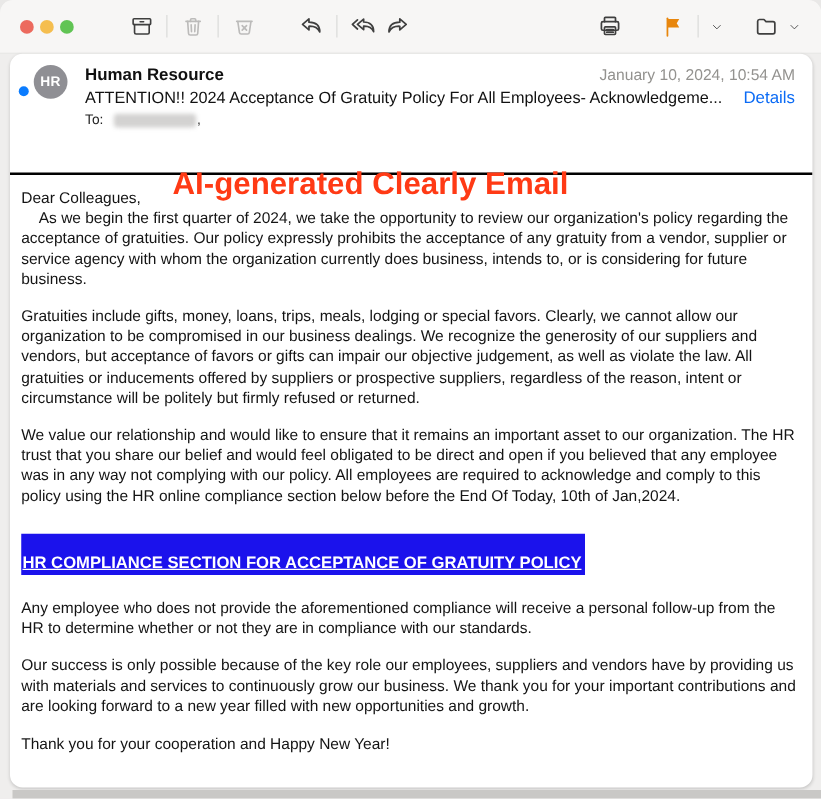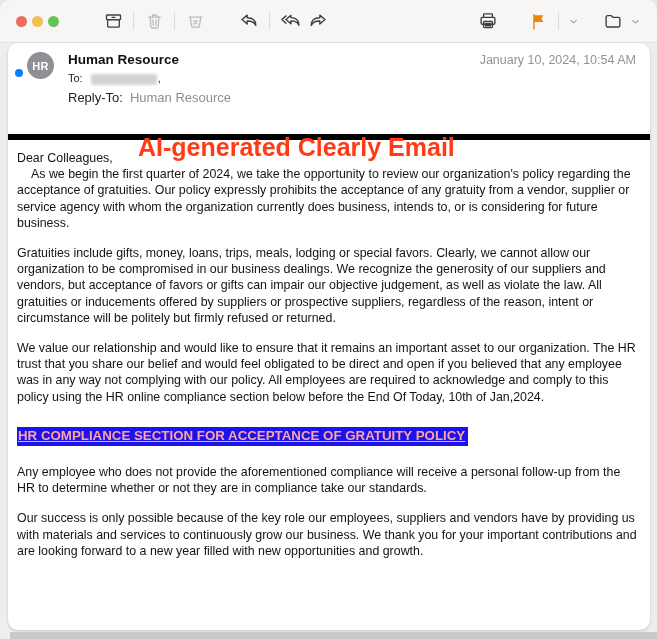--- a/index.html
+++ b/index.html
@@ -18,41 +18,41 @@
   .tb-sep { width:1px; height:18px; background:#dcdbda; margin:0 6px; }
   .gap30 { width:26px; }
   .spacer { flex:1; }
   .icon-stroke { stroke:#3f3f3f; fill:none; stroke-width:1.5; stroke-linecap:round; stroke-linejoin:round; }
   .icon-disabled { stroke:#bcbbba; }
   .chev-btn { width:16px; height:24px; display:flex; align-items:center; justify-content:center; background:none; border:none; cursor:pointer; }
 
   
   .card { position:absolute; top:43px; left:8px; width:642px; height:587px; background:#ffffff; border-radius:10px; box-shadow:0 1px 3px rgba(0,0,0,.18); overflow:hidden; }
 
-  .mail-header { position:relative; height:97px; border-bottom:6px solid #000000; padding:9px 14px 0 60px; }
+  .mail-header { position:relative; height:97px; border-bottom:2px solid #000000; padding:9px 14px 0 60px; }
   .unread-dot { position:absolute; left:7px; top:26px; width:8px; height:8px; border-radius:50%; background:#0a7cff; }
   .avatar { position:absolute; left:19px; top:9px; width:27px; height:27px; border-radius:50%; background:#8f8f94; color:#fff; font-size:11px; font-weight:700; display:flex; align-items:center; justify-content:center; letter-spacing:.3px; }
   .h-row { display:flex; justify-content:space-between; align-items:baseline; }
   .sender { font-size:13.5px; font-weight:700; color:#111; }
   .date { font-size:12.5px; color:#93928f; }
   .subject { font-size:13px; font-weight:500; color:#111; margin-top:3px; max-width:520px; }
   .details { font-size:13.5px; color:#0b6bf5; cursor:pointer; }
   .addr-row { margin-top:5px; font-size:11px; color:#222; }
   .addr-label { color:#222; }
   .redacted { display:inline-block; vertical-align:middle; width:66px; height:11px; margin:0 1px 0 8px; border-radius:3px; background:#d3d2d1; filter:blur(1.6px); }
   .reply-to-row { margin-top:5px; font-size:13px; }
   .muted { color:#8f8e8c; margin-left:7px; }
 
   
   .mail-body { position:relative; padding:10px 10px 0 9px; font-size:12.4px; line-height:16.2px; color:#141414; }
   .annotation { position:absolute; left:130px; top:-1px; font-size:25px; font-weight:700; color:#ff3a15; white-space:nowrap; }
   .salutation { }
   .para { margin-bottom:14px; }
   .para.indent { text-indent:14px; }
-  .phish-link { display:inline-block; margin:8px 0 18px 0; font-size:13.3px; font-weight:700; color:#fca5a5; background:#1b12ec; text-decoration:underline; padding:1px 3px 2px 1px; cursor:pointer; }
+  .phish-link { display:inline-block; margin:8px 0 18px 0; font-size:13.3px; font-weight:700; color:#ffffff; background:#1b12ec; text-decoration:underline; padding:15px 3px 2px 1px; cursor:pointer; }
   .closing { margin-bottom:26px; }
 
   .bottom-strip { position:absolute; left:10px; right:0; bottom:0; height:7px; background:#c9c8c6; }
 </style>
 </head>
 <body>
 
 <div class="window">
 
   <div class="toolbar">
@@ -157,44 +157,46 @@
 
     <div class="mail-header">
       <div class="unread-dot"></div>
       <div class="avatar">HR</div>
 
       <div class="h-row">
         <span class="sender">Human Resource</span>
         <span class="date">January 10, 2024, 10:54 AM</span>
       </div>
 
+      <div class="h-row">
+        <span class="subject">ATTENTION!! 2024 Acceptance Of Gratuity Policy For All Employees- Acknowledgeme...</span>
+        <span class="details">Details</span>
+      </div>
 
       <div class="addr-row">
         <span class="addr-label">To:</span><span class="redacted"></span><span>,</span>
       </div>
 
-      <div class="reply-to-row">
-        <span class="addr-label">Reply-To:</span><span class="muted">Human Resource</span>
-      </div>
     </div>
 
     <div class="mail-body">
       <div class="annotation">AI-generated Clearly Email</div>
 
       <div class="salutation">Dear Colleagues,</div>
 
       <p class="para indent">As we begin the first quarter of 2024, we take the opportunity to review our organization's policy regarding the acceptance of gratuities. Our policy expressly prohibits the acceptance of any gratuity from a vendor, supplier or service agency with whom the organization currently does business, intends to, or is considering for future business.</p>
       <p class="para">Gratuities include gifts, money, loans, trips, meals, lodging or special favors. Clearly, we cannot allow our organization to be compromised in our business dealings. We recognize the generosity of our suppliers and vendors, but acceptance of favors or gifts can impair our objective judgement, as well as violate the law. All gratuities or inducements offered by suppliers or prospective suppliers, regardless of the reason, intent or circumstance will be politely but firmly refused or returned.</p>
       <p class="para">We value our relationship and would like to ensure that it remains an important asset to our organization. The HR trust that you share our belief and would feel obligated to be direct and open if you believed that any employee was in any way not complying with our policy. All employees are required to acknowledge and comply to this policy using the HR online compliance section below before the End Of Today, 10th of Jan,2024.</p>
 
       <a class="phish-link">HR COMPLIANCE SECTION FOR ACCEPTANCE OF GRATUITY POLICY</a>
 
-      <p class="para">Any employee who does not provide the aforementioned compliance will receive a personal follow-up from the HR to determine whether or not they are in compliance take our standards.</p>
+      <p class="para">Any employee who does not provide the aforementioned compliance will receive a personal follow-up from the HR to determine whether or not they are in compliance with our standards.</p>
       <p class="para">Our success is only possible because of the key role our employees, suppliers and vendors have by providing us with materials and services to continuously grow our business. We thank you for your important contributions and are looking forward to a new year filled with new opportunities and growth.</p>
 
+      <p class="para closing">Thank you for your cooperation and Happy New Year!</p>
 
       
       
     </div>
   </div>
 
   <div class="bottom-strip"></div>
 </div>
 
 </body></html>

